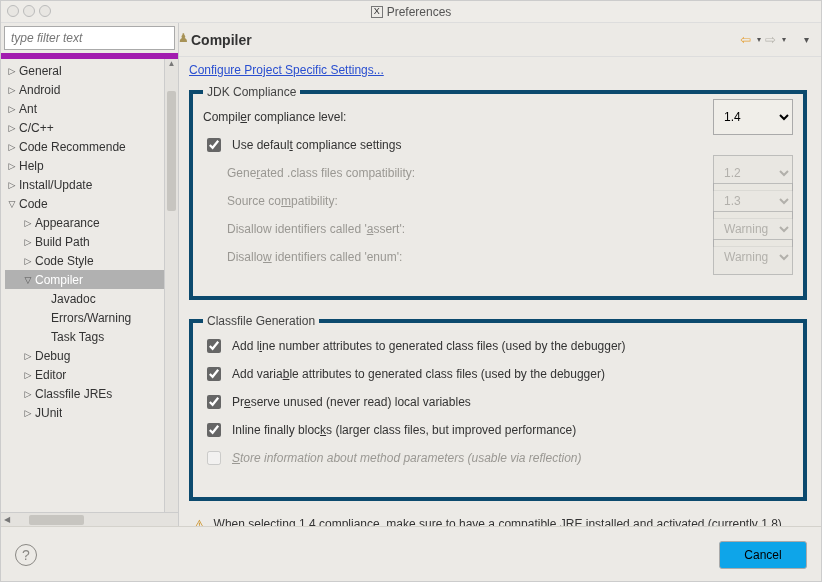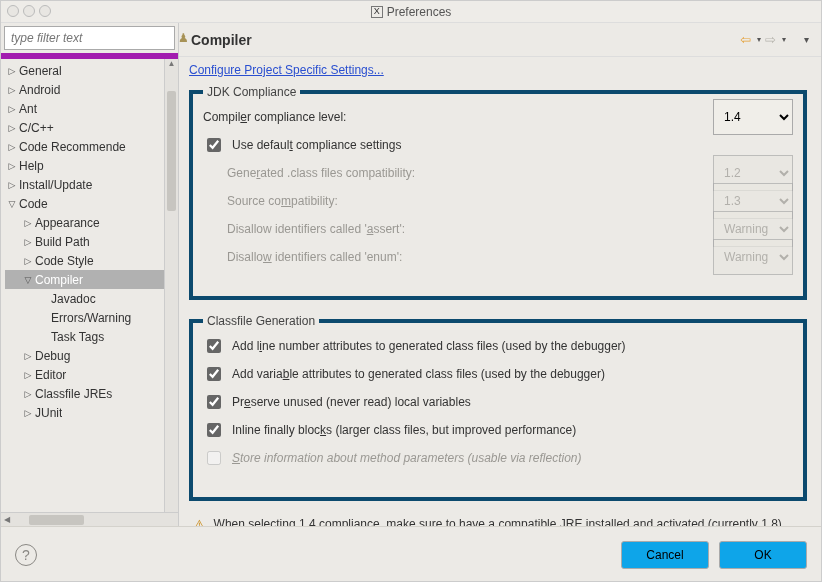--- a/index.html
+++ b/index.html
@@ -242,14 +242,13 @@
         </span>
       </div>
     </div>
   </div>
 </div>
 
 <div class="footer">
   <div class="help-icon">?</div>
   <div class="spacer"></div>
   <button class="dlg-btn">Cancel</button>
-  <button class="dlg-btn">OK</button>
 </div>
 
 </body></html>

